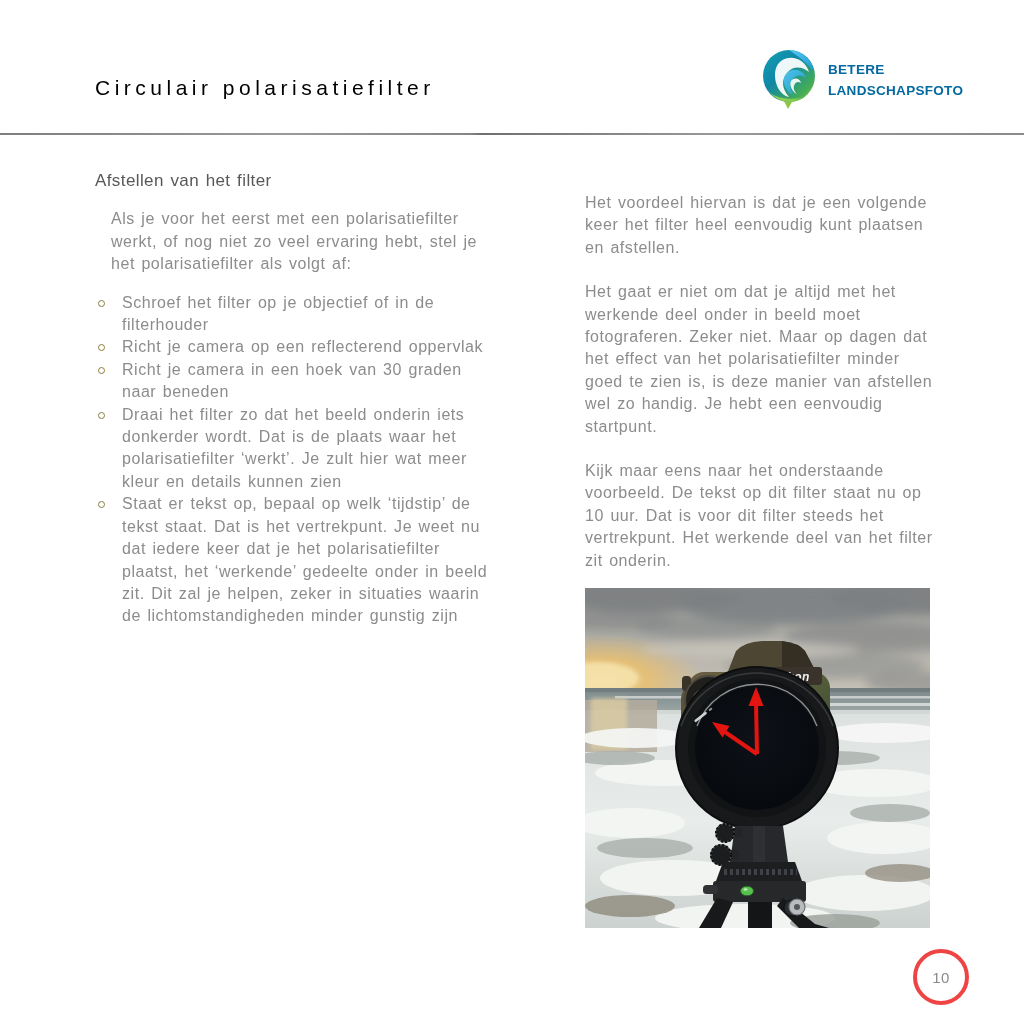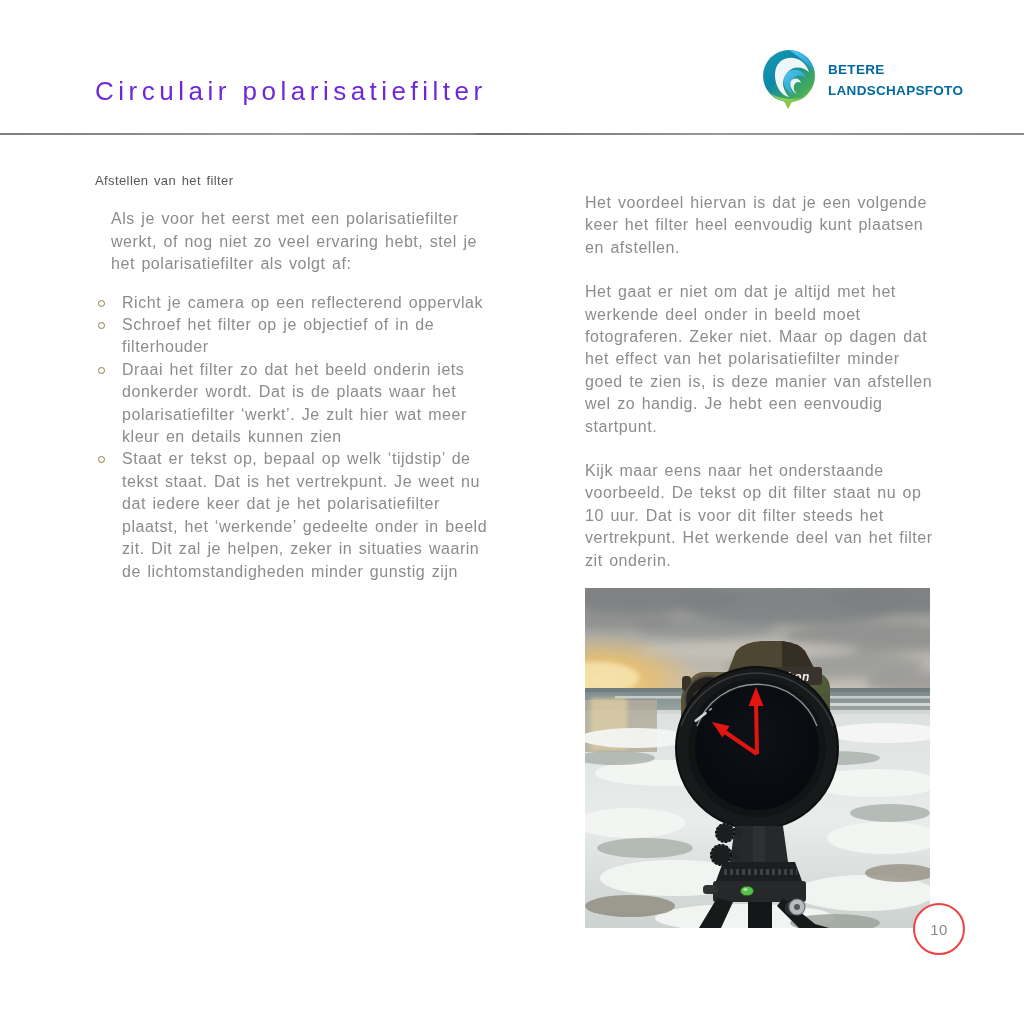--- a/index.html
+++ b/index.html
@@ -6,59 +6,59 @@
   body{
     width:1024px;height:1024px;background:#ffffff;position:relative;
     font-family:"Liberation Sans","DejaVu Sans",sans-serif;
     -webkit-font-smoothing:antialiased;
   }
   .page{position:absolute;inset:0;width:1024px;height:1024px;background:#fff;overflow:hidden;}
 
   
   .title{
     position:absolute;left:95px;top:76px;
-    font-size:26px;font-weight:400;color:#6d28d9;letter-spacing:4.5px;
+    font-size:21px;font-weight:400;color:#000000;letter-spacing:4.5px;
     white-space:nowrap;
   }
   .logo{position:absolute;left:762px;top:48px;display:flex;align-items:flex-start;}
   .logo svg{display:block;}
   .logo-text{
     margin-left:11px;padding-top:11px;
     font-size:13.5px;font-weight:700;color:#0369a1;letter-spacing:.3px;line-height:21px;
     white-space:nowrap;
   }
   .rule{
     position:absolute;left:0;top:133px;width:1024px;height:2px;
     background:linear-gradient(to right,#7e7e7e 0%,#9a9a9a 28%,#858585 46%,#6f6f6f 47%,#999999 70%,#8a8a8a 100%);
   }
 
   
   .col{position:absolute;font-size:16px;color:#8c8c8c;letter-spacing:.55px;word-spacing:1.5px;line-height:22.4px;}
   .col-left{left:95px;top:170px;width:405px;}
   .col-right{left:585px;top:176px;width:348px;}
   .col h2{
-    margin:0 0 9px 0;font-size:13px;font-weight:400;color:#585858;letter-spacing:.4px;
+    margin:0 0 9px 0;font-size:17px;font-weight:400;color:#585858;letter-spacing:.4px;
   }
   .col p{margin:16px 0 22px 0;}
   .col-left p.intro{margin:16px;}
   ul.bullets{list-style:none;margin:0;padding:0;}
   ul.bullets li{position:relative;padding-left:27px;margin:0;}
   ul.bullets li::before{
     content:"";position:absolute;left:3px;top:8px;width:5px;height:5px;
     border:1.6px solid #8b7d3c;border-radius:50%;background:transparent;
   }
 
   
   .photo{position:absolute;left:585px;top:588px;width:345px;height:340px;}
   .photo svg{display:block;}
 
   
   .page-badge{
-    position:absolute;left:913px;top:903px;width:48px;height:48px;
-    border:2px solid #ef4444;border-radius:50%;
+    position:absolute;left:913px;top:949px;width:48px;height:48px;
+    border:4px solid #ef4444;border-radius:50%;
     display:flex;align-items:center;justify-content:center;
     color:#8a8a8a;font-size:15px;letter-spacing:.5px;background:#fff;
   }
 </style>
 </head>
 <body>
 
 <div class="page">
 
   <div class="title">Circulair polarisatiefilter</div>
@@ -94,22 +94,23 @@
       <div>LANDSCHAPSFOTO</div>
     </div>
   </div>
 
   <div class="rule"></div>
 
   <div class="col col-left">
     <h2>Afstellen van het filter</h2>
     <p class="intro">Als je voor het eerst met een polarisatiefilter werkt, of nog niet zo veel ervaring hebt, stel je het polarisatiefilter als volgt af:</p>
     <ul class="bullets">
+      <li>Schroef het filter op je objectief of in de filterhouder</li>
       <li>Richt je camera op een reflecterend oppervlak</li>
-      <li>Schroef het filter op je objectief of in de filterhouder</li>
+      <li>Richt je camera in een hoek van 30 graden naar beneden</li>
       <li>Draai het filter zo dat het beeld onderin iets donkerder wordt. Dat is de plaats waar het polarisatiefilter ‘werkt’. Je zult hier wat meer kleur en details kunnen zien</li>
       <li>Staat er tekst op, bepaal op welk ‘tijdstip’ de tekst staat. Dat is het vertrekpunt. Je weet nu dat iedere keer dat je het polarisatiefilter plaatst, het ‘werkende’ gedeelte onder in beeld zit. Dit zal je helpen, zeker in situaties waarin de lichtomstandigheden minder gunstig zijn</li>
     </ul>
   </div>
 
   <div class="col col-right">
     <p>Het voordeel hiervan is dat je een volgende keer het filter heel eenvoudig kunt plaatsen en afstellen.</p>
     <p>Het gaat er niet om dat je altijd met het werkende deel onder in beeld moet fotograferen. Zeker niet. Maar op dagen dat het effect van het polarisatiefilter minder goed te zien is, is deze manier van afstellen wel zo handig. Je hebt een eenvoudig startpunt.</p>
     <p>Kijk maar eens naar het onderstaande voorbeeld. De tekst op dit filter staat nu op 10 uur. Dat is voor dit filter steeds het vertrekpunt. Het werkende deel van het filter zit onderin.</p>
   </div>

